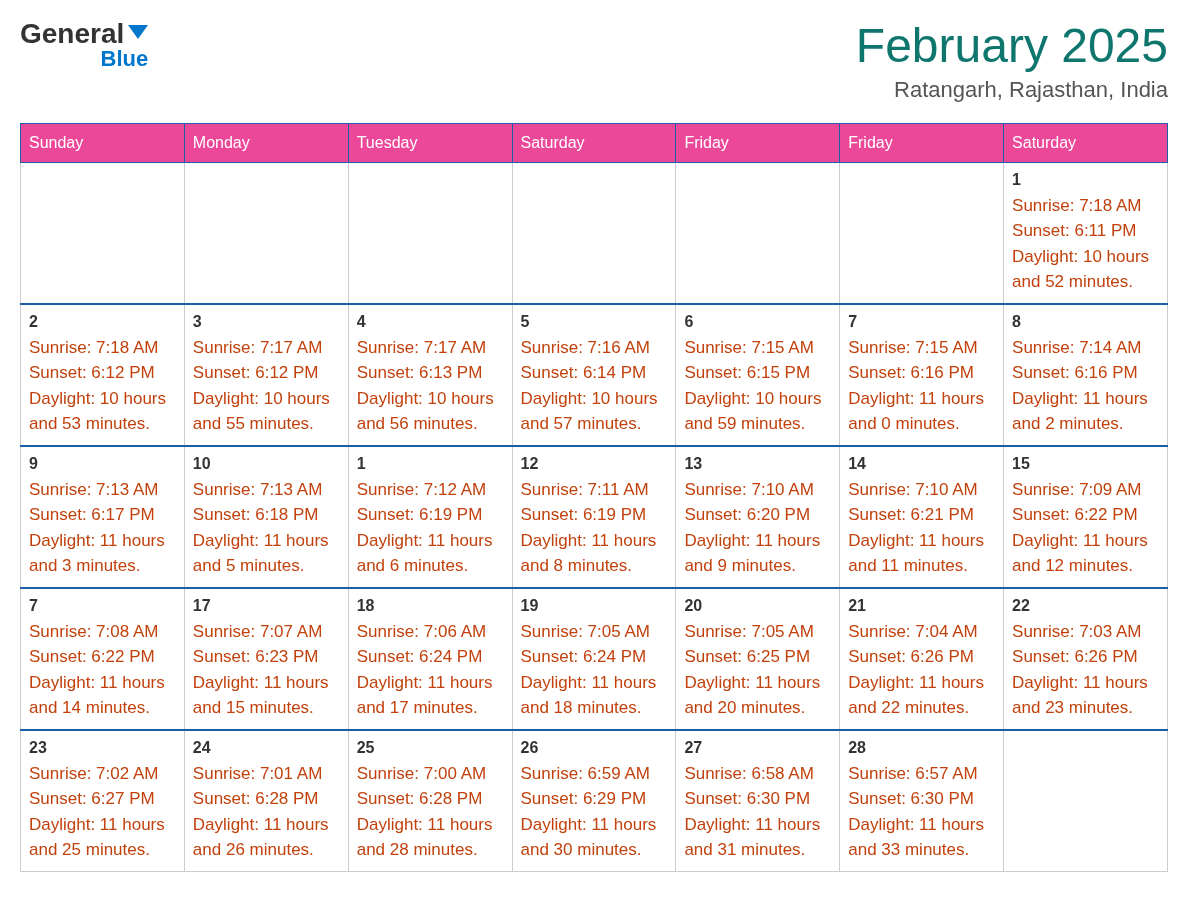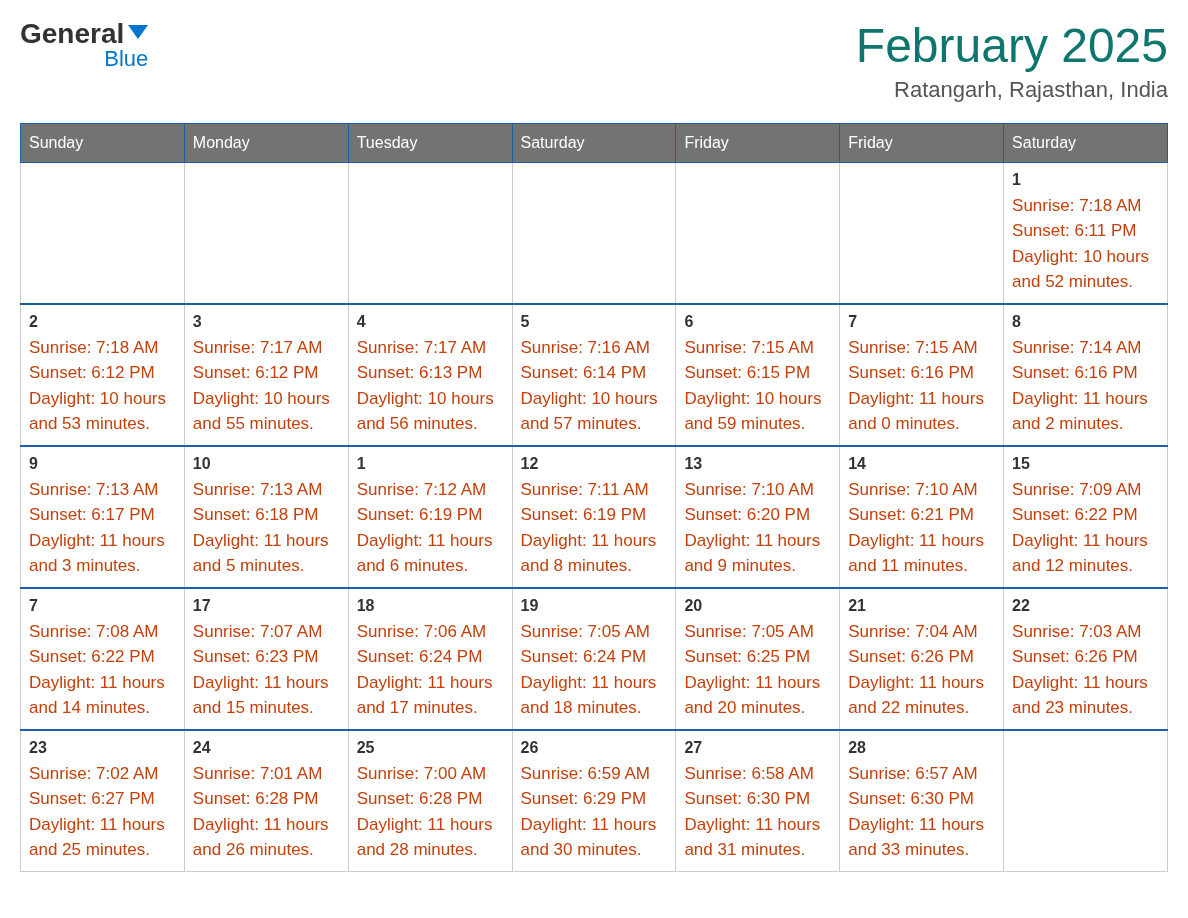--- a/index.html
+++ b/index.html
@@ -22,21 +22,21 @@
       align-items: flex-end;
     }
     .logo-general {
       font-size: 28px;
       font-weight: bold;
       color: #333;
       line-height: 1;
     }
     .logo-blue {
       font-size: 22px;
-      font-weight: normal;
+      font-weight: bold;
       color: #0077cc;
       margin-left: 28px;
       line-height: 1;
     }
     .logo-triangle {
       display: inline-block;
       width: 0;
       height: 0;
       border-left: 10px solid transparent;
       border-right: 10px solid transparent;
@@ -59,21 +59,21 @@
       font-size: 22px;
       color: #555;
       margin-top: 4px;
     }
     .calendar {
       width: 100%;
       border-collapse: collapse;
       border: 1px solid #aaa;
     }
     .calendar th {
-      background-color: #737373;
+      background-color: #ec4899;
       color: #fff;
       padding: 10px 8px;
       font-size: 16px;
       font-weight: normal;
       text-align: left;
       border: 1px solid #1a5fa8;
     }
     .calendar td {
       vertical-align: top;
       padding: 8px;

